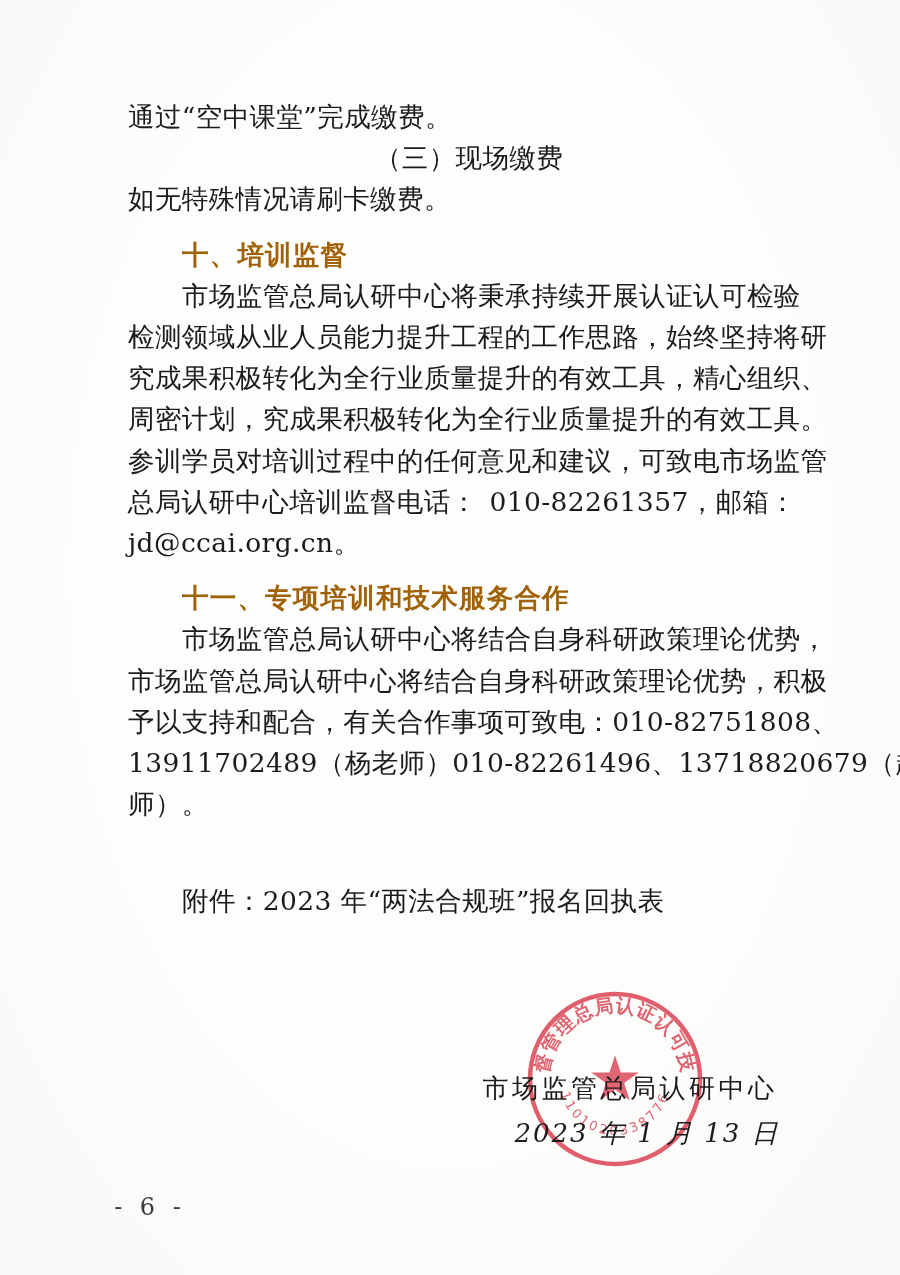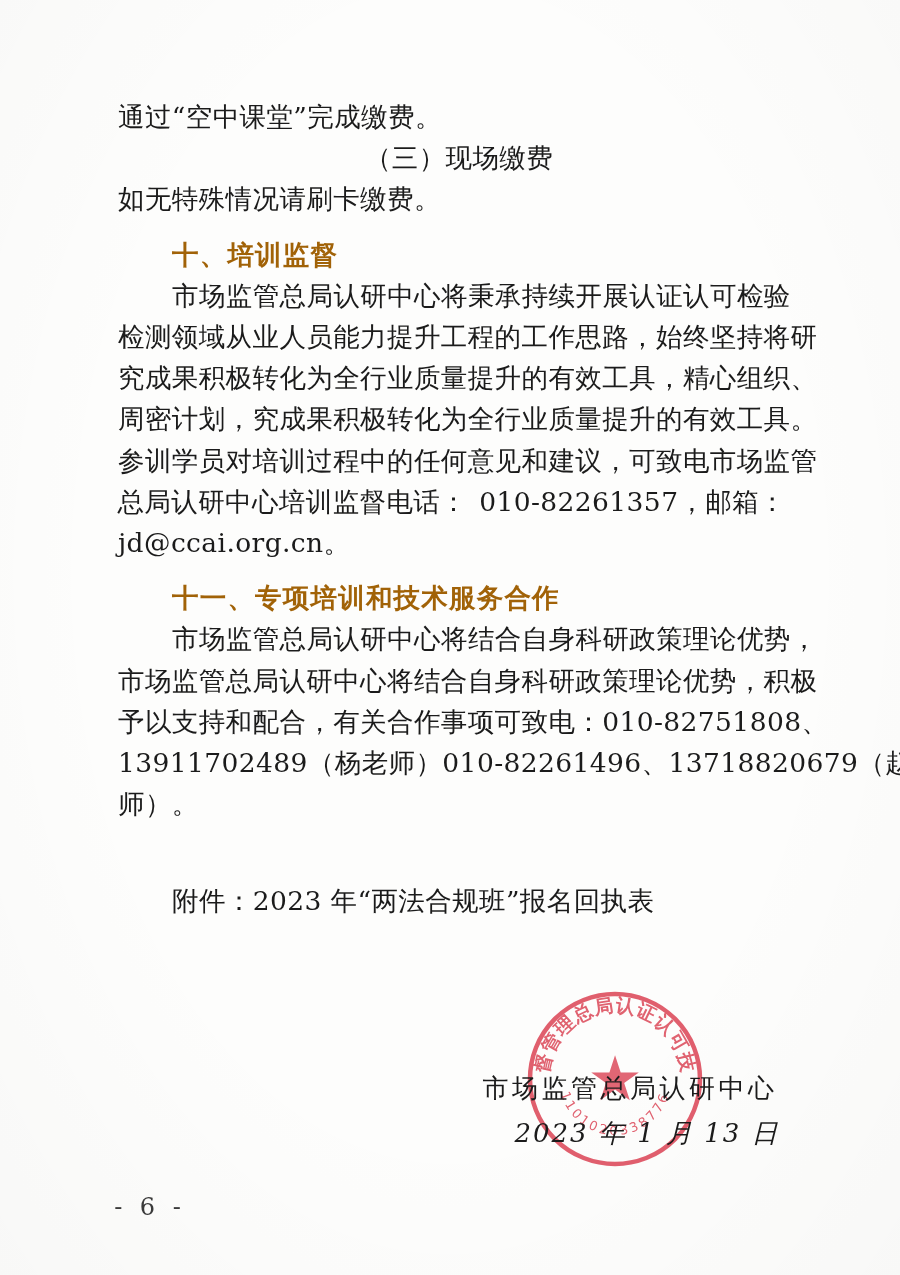--- a/index.html
+++ b/index.html
@@ -24,21 +24,21 @@
     content: "";
     position: absolute;
     inset: 0;
     pointer-events: none;
     background:
       radial-gradient(ellipse at 50% 45%, rgba(255,255,255,0) 55%, rgba(0,0,0,0.018) 100%);
     z-index: 0;
   }
   #content {
     position: absolute;
-    left: 118px;
+    left: 128px;
     top: 96px;
     width: 668px;
     z-index: 2;
   }
   .line {
     font-size: 26.5px;
     line-height: 41.2px;
     color: #1b1b1b;
     letter-spacing: 0.4px;
     white-space: pre;
@@ -52,21 +52,21 @@
     line-height: 41.2px;
     font-weight: bold;
     color: #a16207;
     text-indent: 54px;
     letter-spacing: 1.2px;
     font-family: "DejaVu Sans", "Liberation Sans", sans-serif;
     white-space: pre;
   }
   .justify {
     display: flex;
-    justify-content: flex-end;
+    justify-content: center;
     gap: 12px;
   }
   .justify > span { display: inline-block; }
   .spacer-sm { height: 14px; }
   .spacer-lg { height: 56px; }
 
   
   #signature {
     position: absolute;
     left: 480px;

